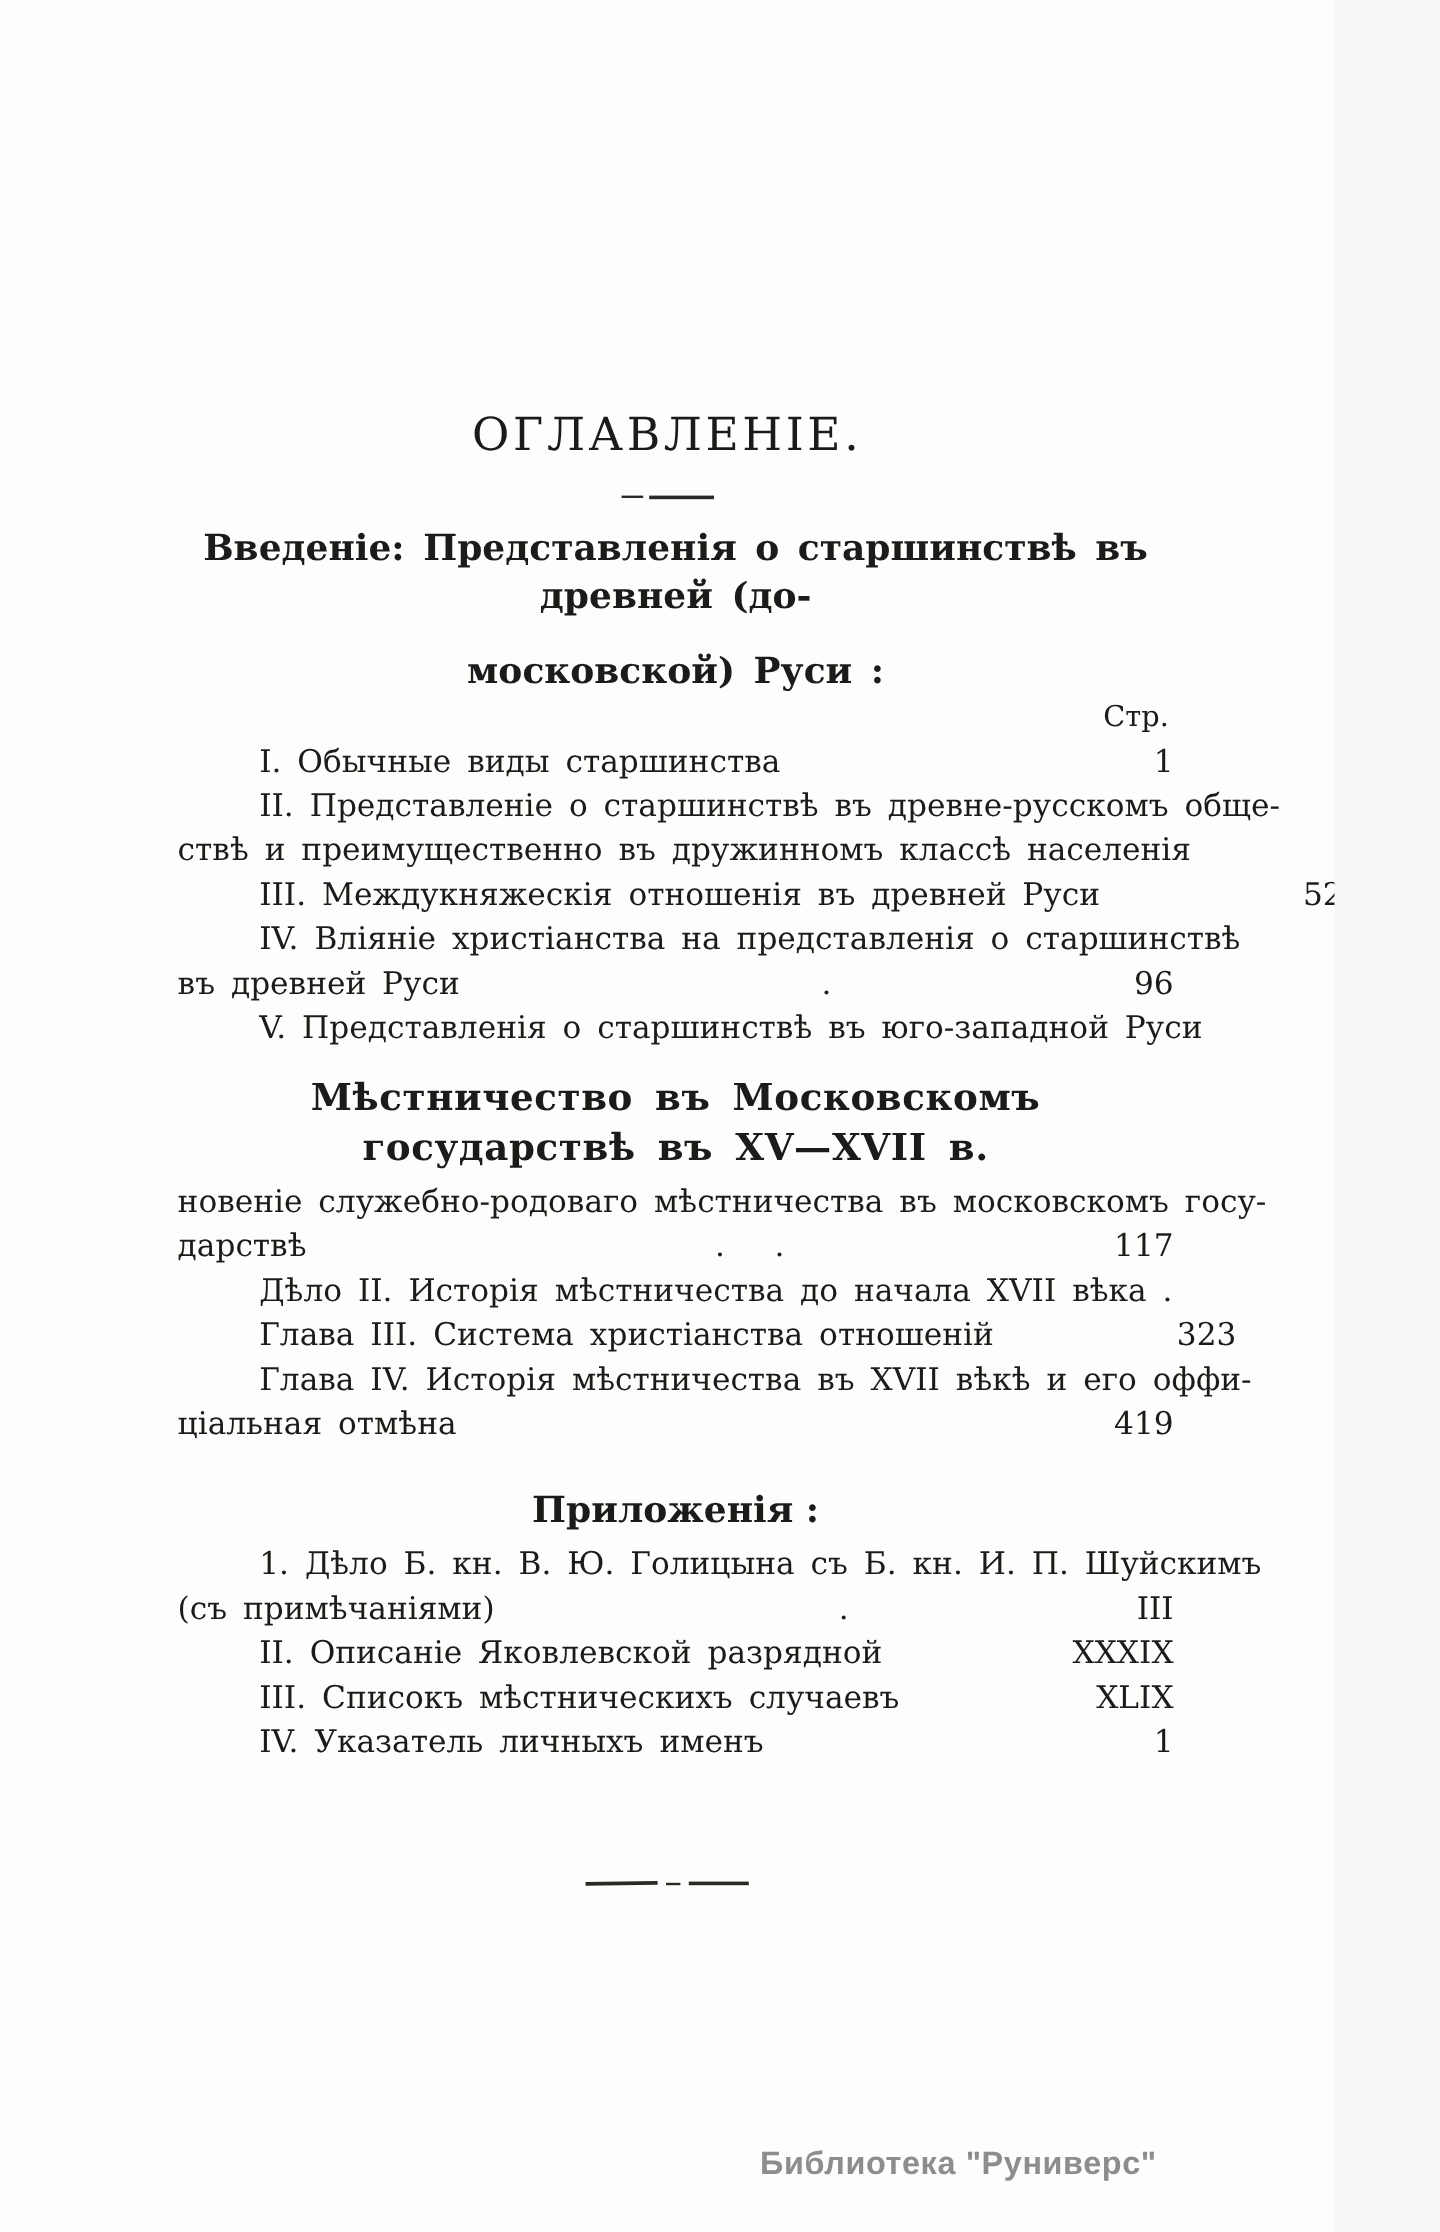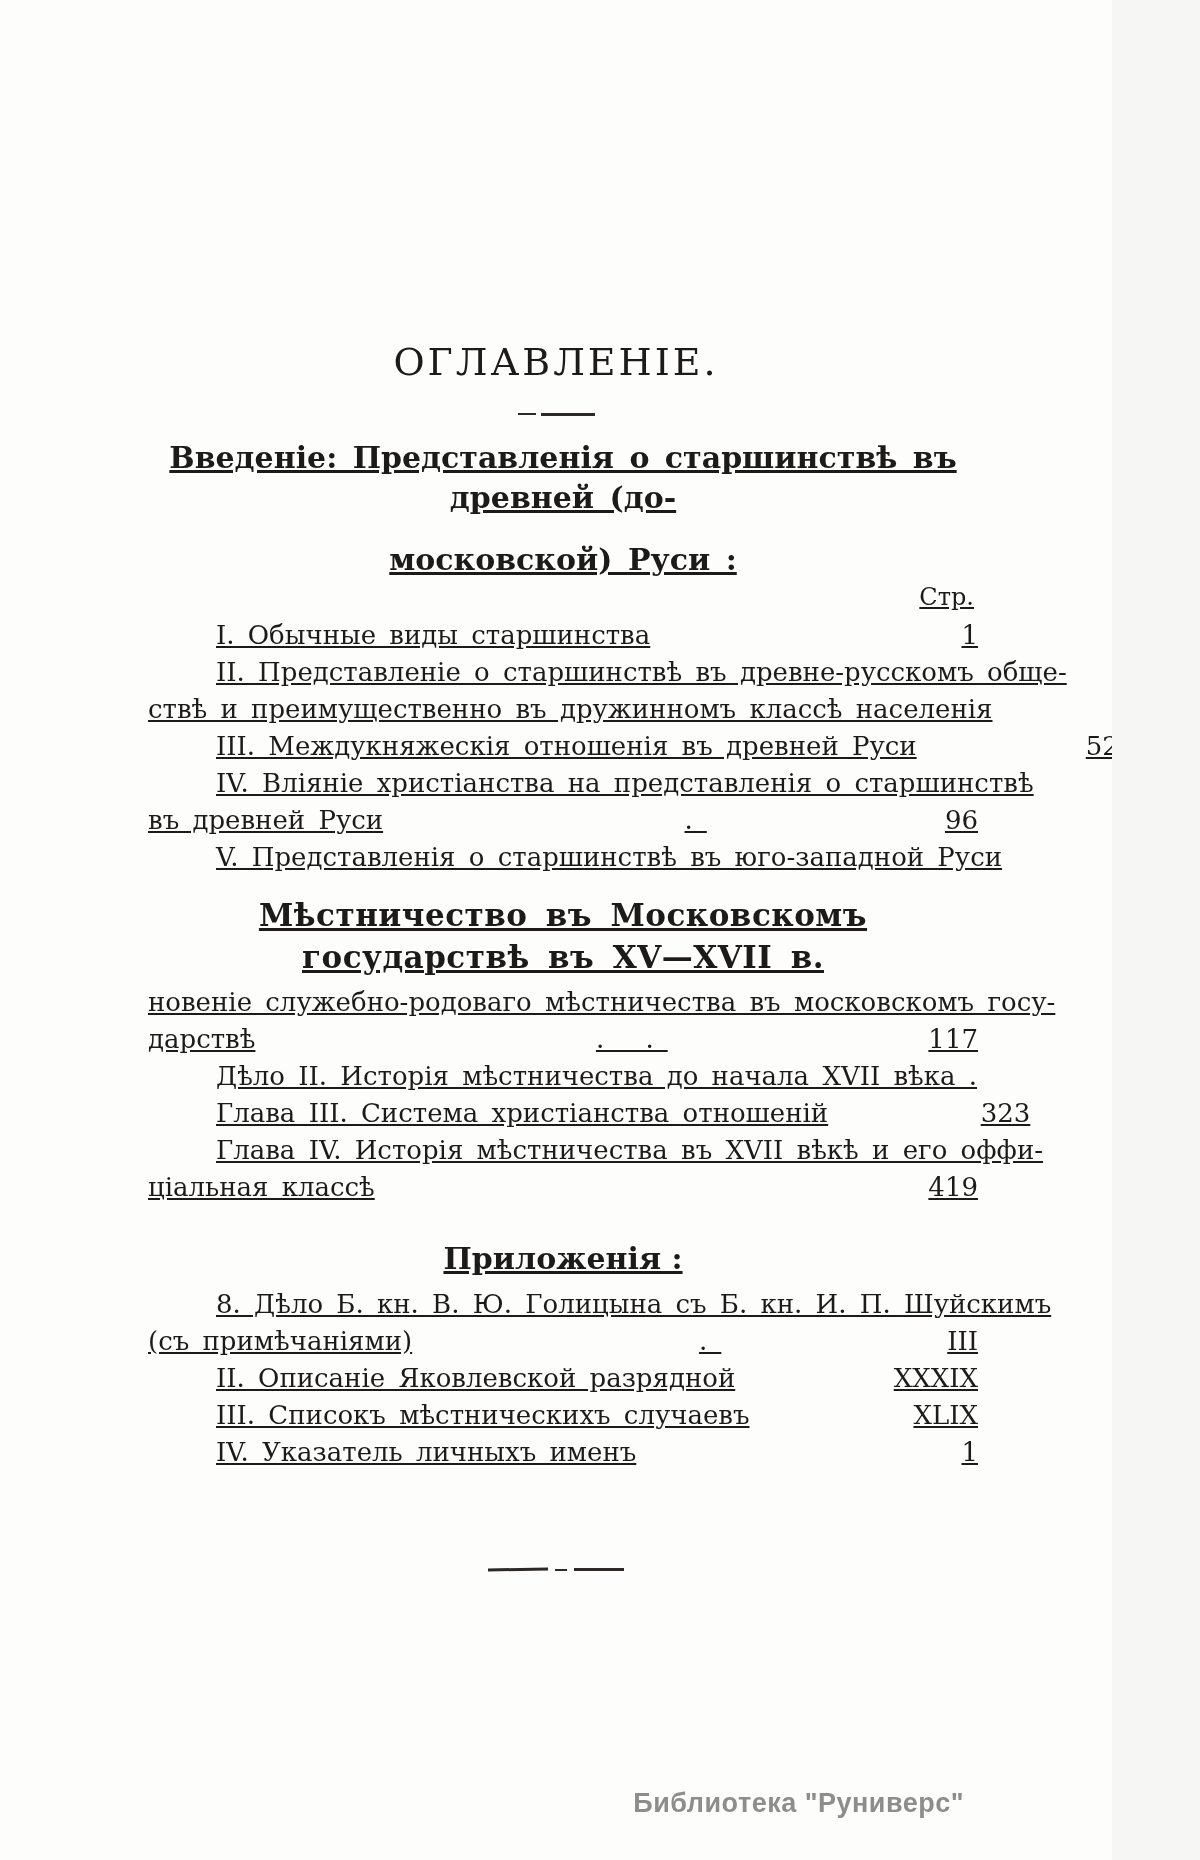--- a/index.html
+++ b/index.html
@@ -16,21 +16,21 @@
     margin:0;padding-top:342px;
     text-align:center;font-size:38px;line-height:40px;font-weight:normal;
     letter-spacing:3px;
   }
   .title-rule{
     margin:30px auto 0;width:84px;height:4px;display:flex;align-items:center;justify-content:center;gap:5px;
   }
   .title-rule .d{display:inline-block;background:#2c2a28;height:2px;}
   .title-rule .d1{width:18px;}
   .title-rule .d2{width:54px;height:3px;}
-  .content{margin:0 134px 0 148px;text-decoration:underline;}
+  .content{margin:0 134px 0 148px;}
   .sec-heading{font-weight:bold;text-align:center;}
   .sec-intro .sec-heading{margin-top:22px;font-size:30px;line-height:40px;word-spacing:5px;}
   .sec-mestnichestvo .sec-heading{margin-top:18px;font-size:31px;line-height:42px;word-spacing:7px;letter-spacing:.5px;}
   .sec-appendices .sec-heading{margin-top:32px;font-size:30px;line-height:42px;}
   .page-label{
     text-align:right;font-size:24px;line-height:27px;margin-top:4px;padding-right:4px;
   }
   .rows{margin-top:6px;}
   .row{
     display:flex;align-items:flex-end;
@@ -127,31 +127,31 @@
           <div class="row">
             <span class="txt indent">Глава III. Система христіанства отношеній</span>
             <span class="leader"></span>
             <span class="pg">323</span>
           </div>
           <div class="row">
             <span class="txt indent">Глава IV. Исторія мѣстничества въ XVII вѣкѣ и его оффи-</span>
             <span class="fill"></span>
           </div>
           <div class="row">
-            <span class="txt">ціальная классѣ</span>
+            <span class="txt">ціальная отмѣна</span>
             <span class="leader"></span>
             <span class="pg">419</span>
           </div>
         </div>
       </div>
       <div class="section sec-appendices">
         <div class="sec-heading">Приложенія :</div>
         <div class="rows">
           <div class="row">
-            <span class="txt indent">8. Дѣло Б. кн. В. Ю. Голицына съ Б. кн. И. П. Шуйскимъ</span>
+            <span class="txt indent">1. Дѣло Б. кн. В. Ю. Голицына съ Б. кн. И. П. Шуйскимъ</span>
             <span class="fill"></span>
           </div>
           <div class="row">
             <span class="txt">(съ примѣчаніями)</span>
             <span class="leader">.</span>
             <span class="pg">III</span>
           </div>
           <div class="row">
             <span class="txt indent">II. Описаніе Яковлевской разрядной</span>
             <span class="leader"></span>

